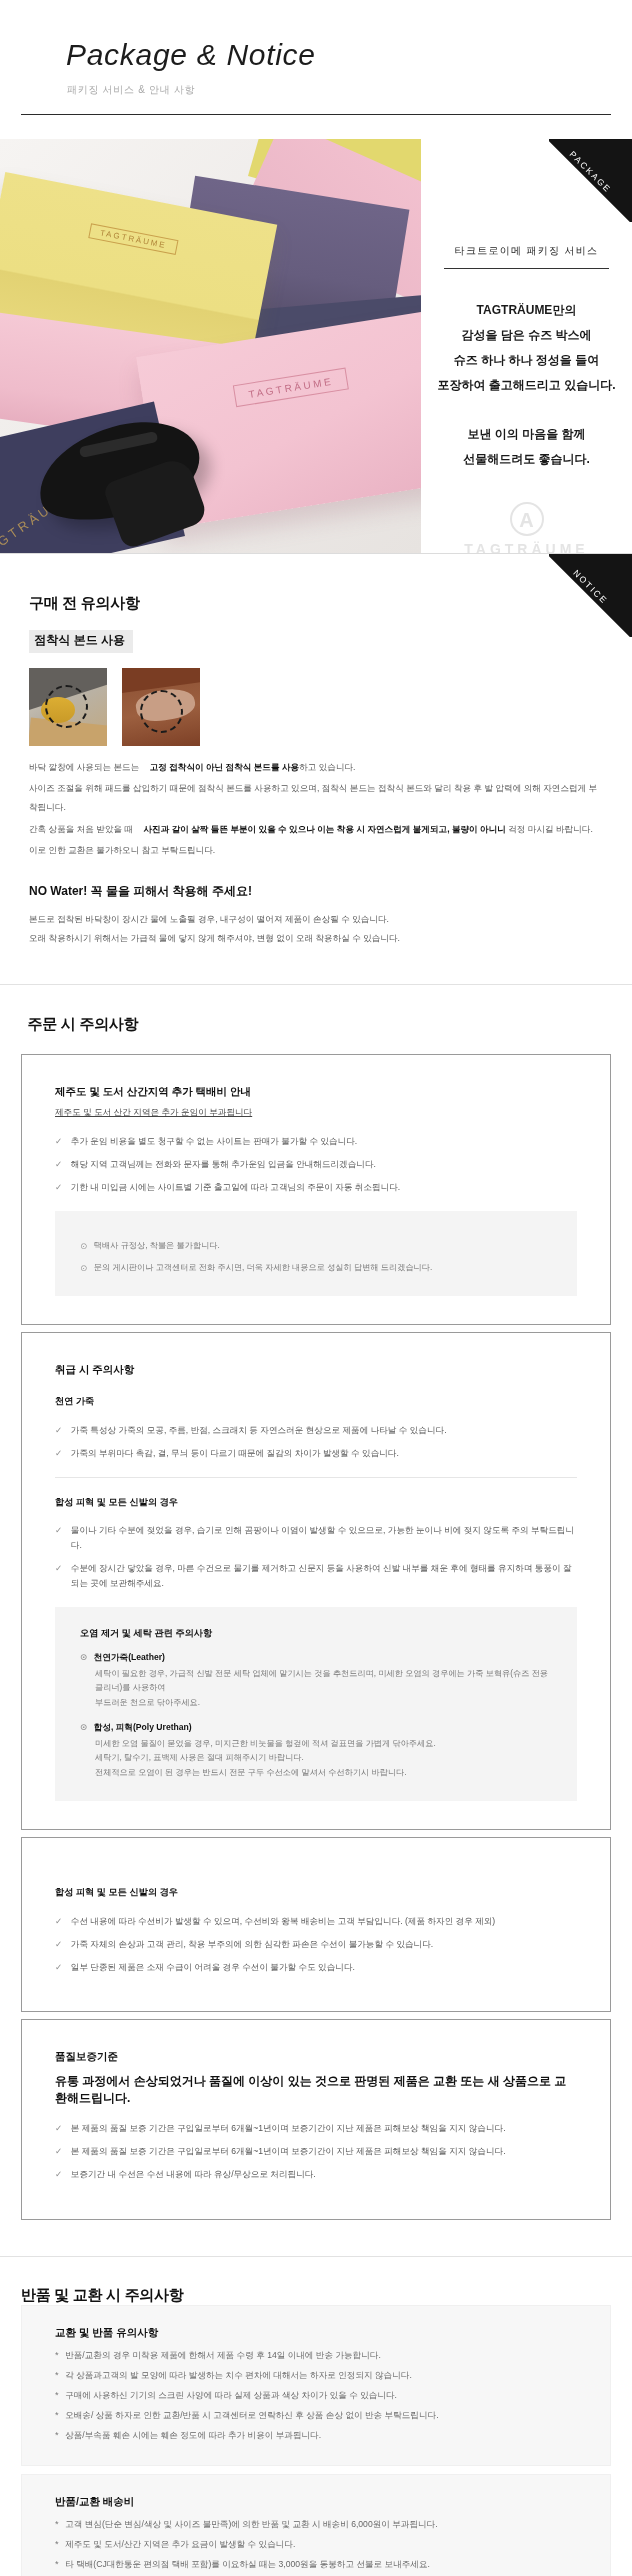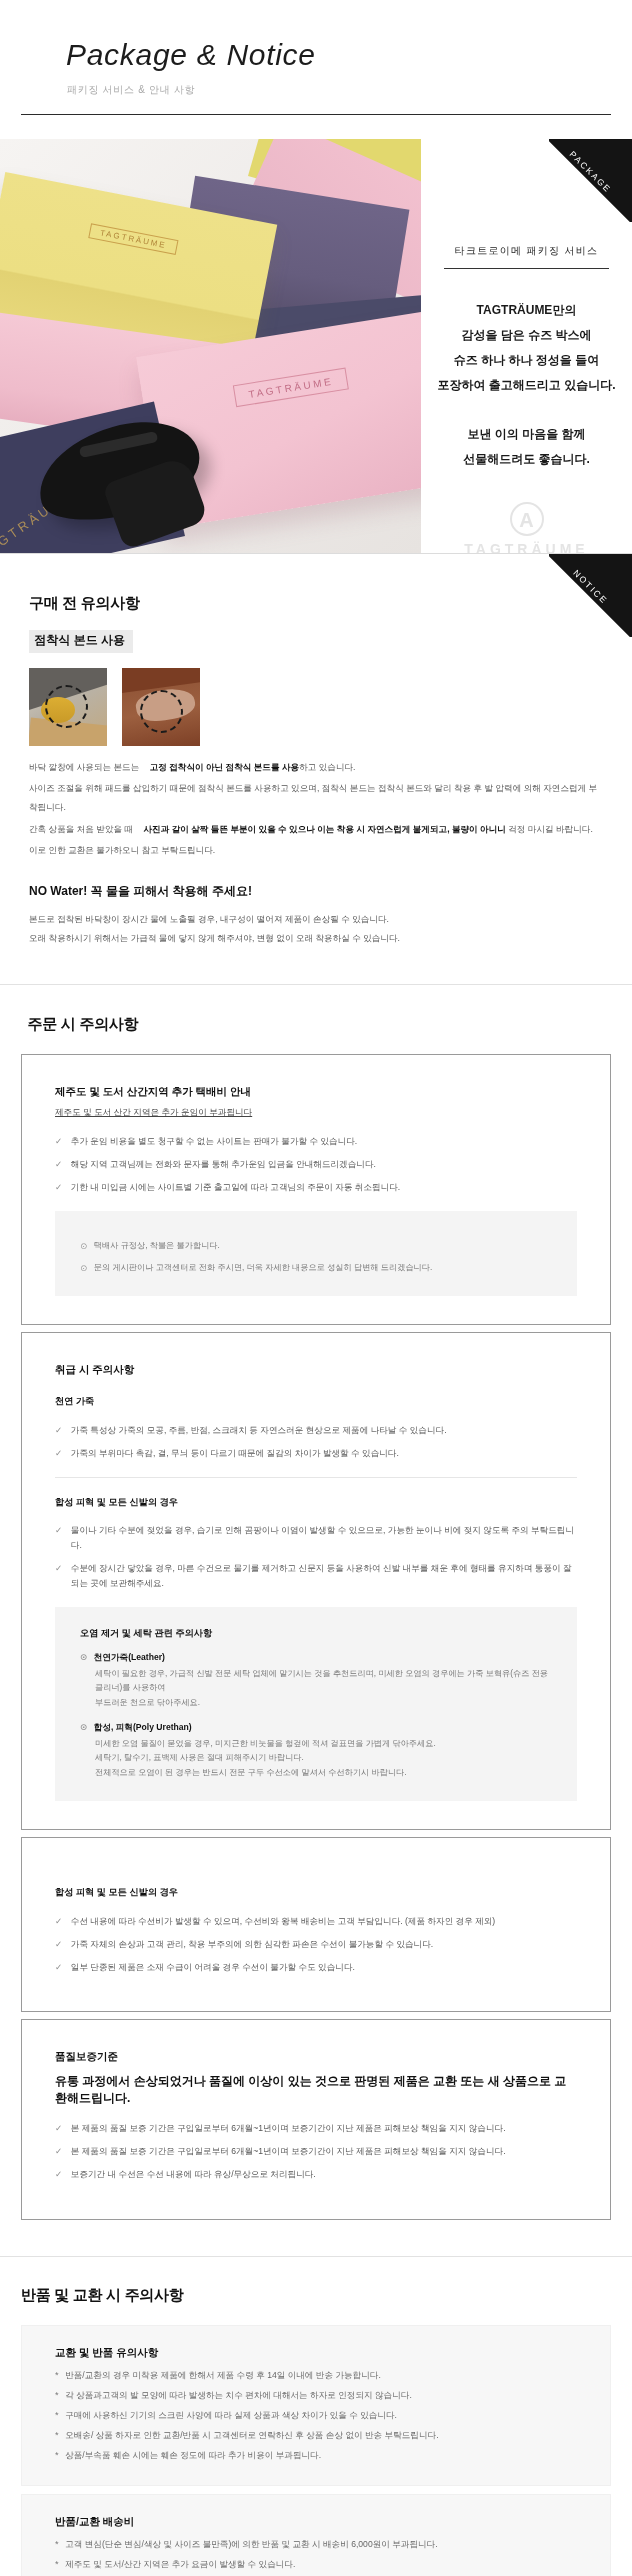--- a/index.html
+++ b/index.html
@@ -105,21 +105,21 @@
   .note-title { font-size:9.2px; font-weight:700; color:#111; margin-bottom:9.2px; }
   .note-item { display:flex; align-items:flex-start; margin-top:8px; font-size:8.2px; color:#777; line-height:14px; }
   .circle-icon { margin-right:6.6px; color:#999; font-size:8.6px; flex:0 0 auto; }
   .sub-block-title { margin-top:18.4px; font-size:9.2px; font-weight:700; color:#111; }
   .inbox-divider { border:0; border-top:0.7px solid #e6e6e6; margin-top:16px; }
   .care-item-name { display:flex; align-items:flex-start; font-size:8.6px; font-weight:700; color:#111; margin-top:12px; }
   .care-lines { margin-left:15px; margin-top:2.6px; font-size:8.2px; color:#777; line-height:14.5px; }
   .strong-line { margin-top:9.2px; font-size:12px; font-weight:700; color:#111; }
 
   .returns-section { padding:29px 21px 0; }
-  .gray-box { background:#f7f7f7; border:0.7px solid #f0f0f0; margin-top:20px; padding:20px 33px 22.4px; }
+  .gray-box { background:#f7f7f7; border:0.7px solid #f0f0f0; padding:20px 33px 22.4px; }
   .gray-box + .gray-box { margin-top:8px; }
   .bullet-list { margin-top:9.2px; }
   .bullet-item { display:flex; align-items:flex-start; margin-top:7.2px; font-size:8.6px; color:#666; line-height:13px; }
   .asterisk-icon { margin-right:6.6px; color:#777; font-size:9.2px; line-height:13px; flex:0 0 auto; }
 </style>
 </head>
 <body>
 
 <header class="site-header">
   <h1 class="page-title">Package &amp; Notice</h1>

